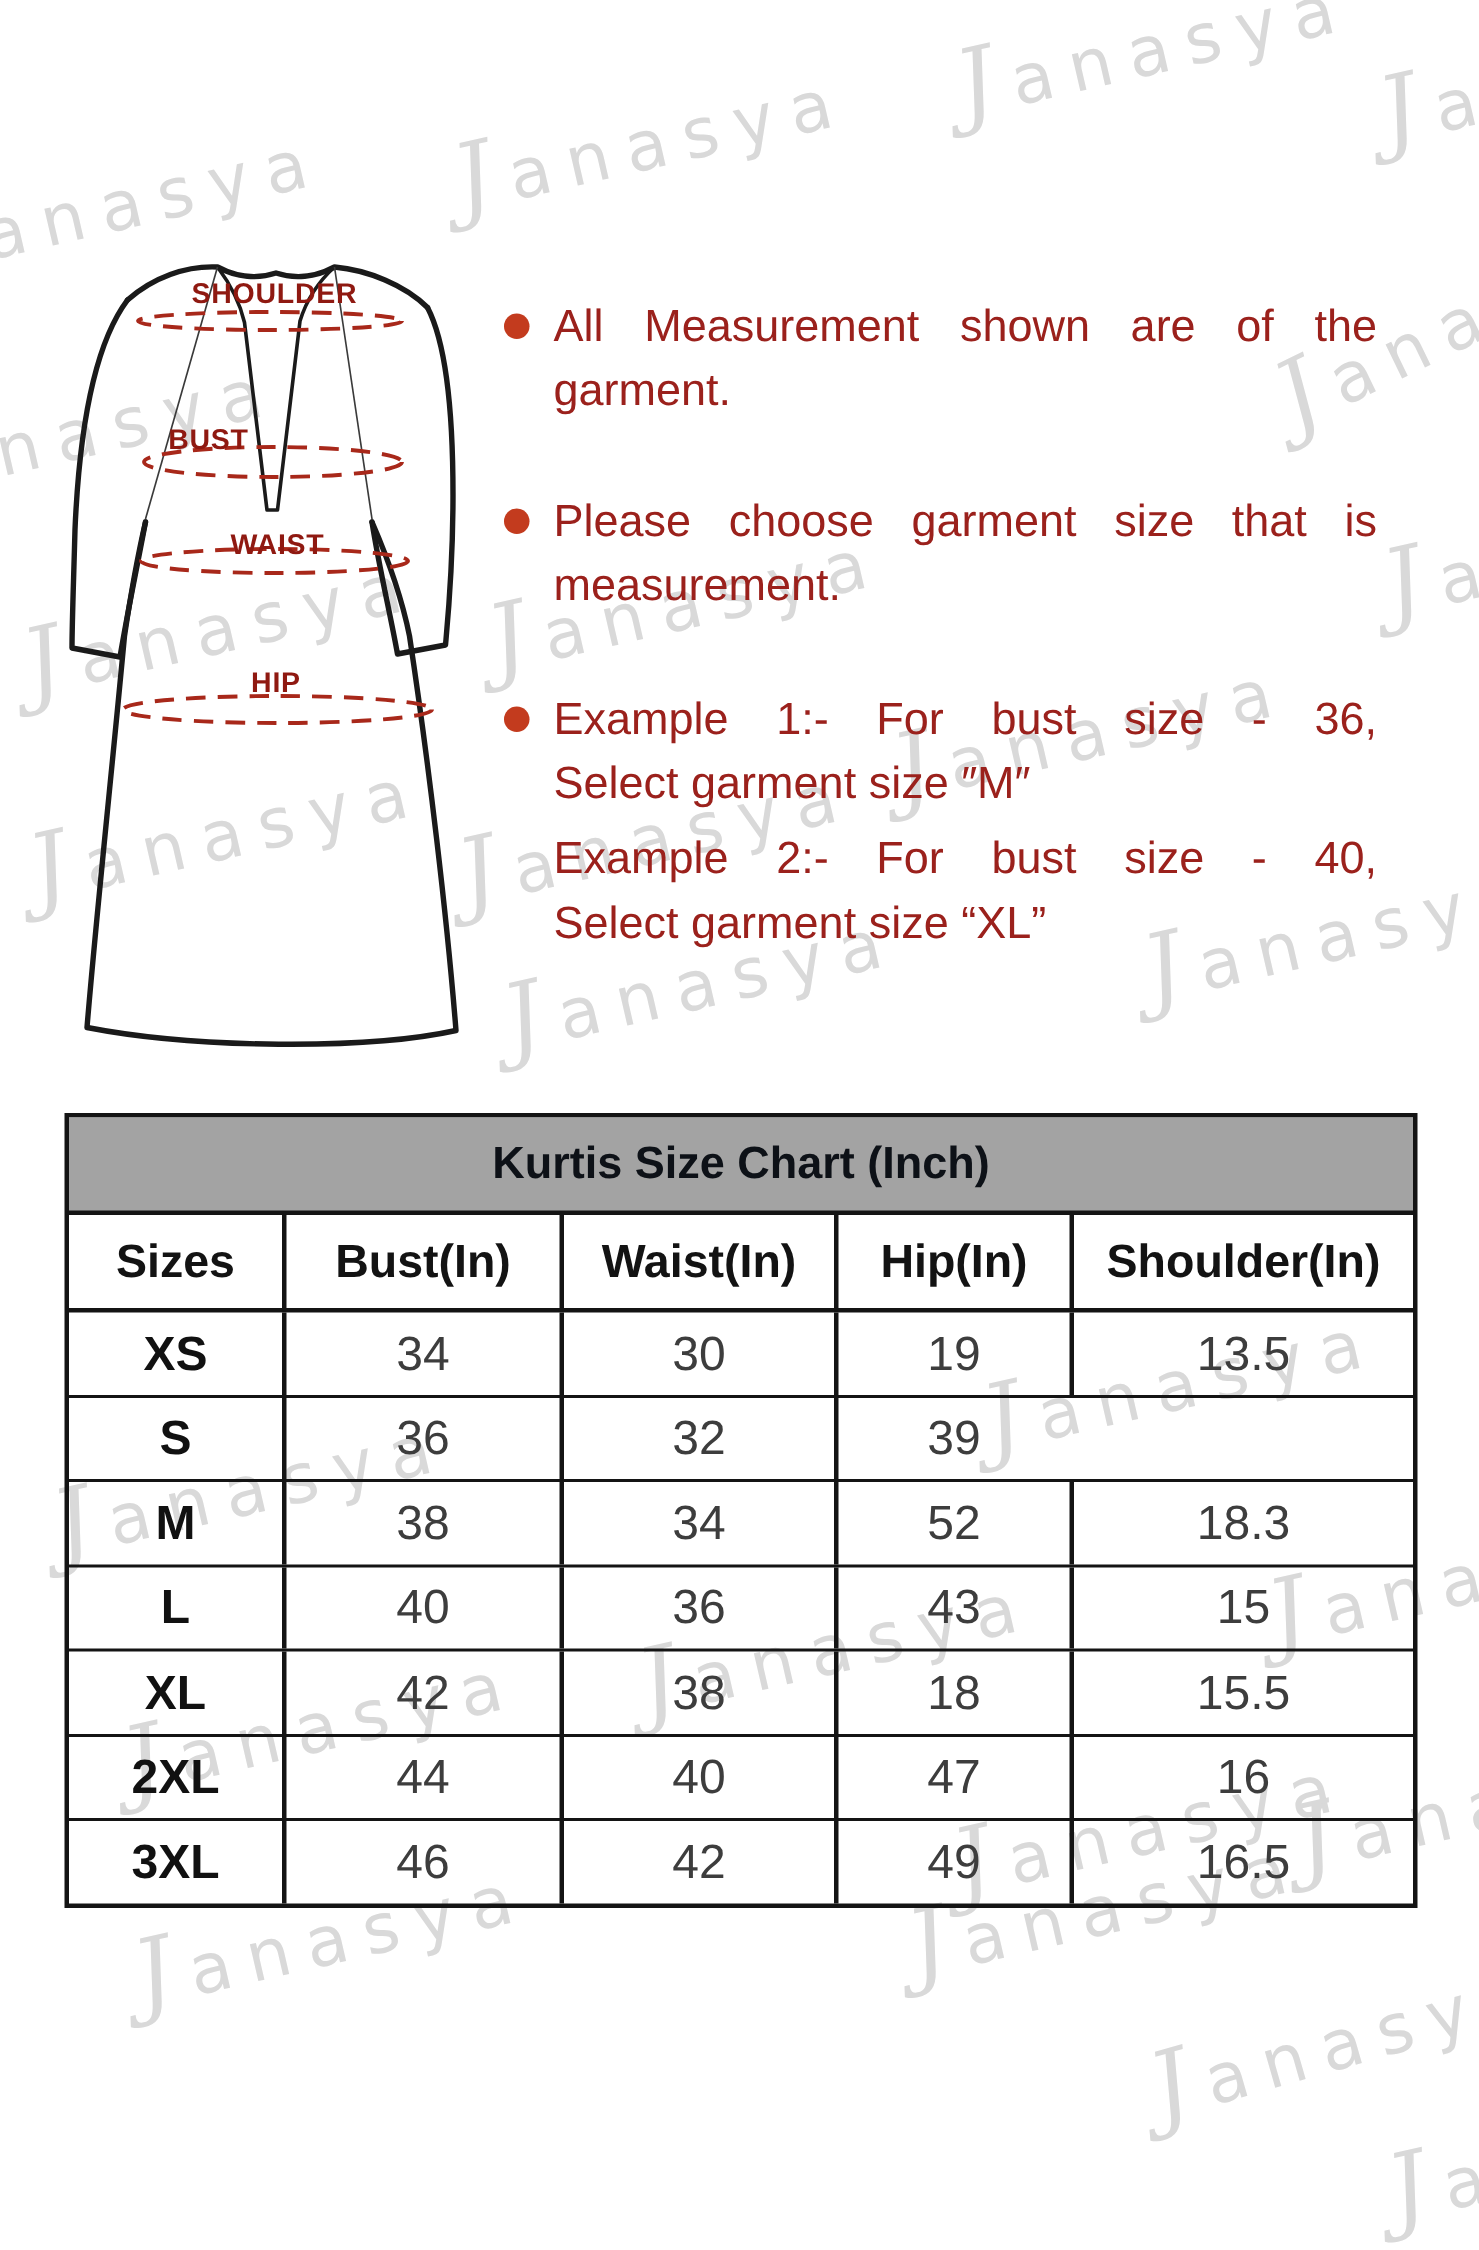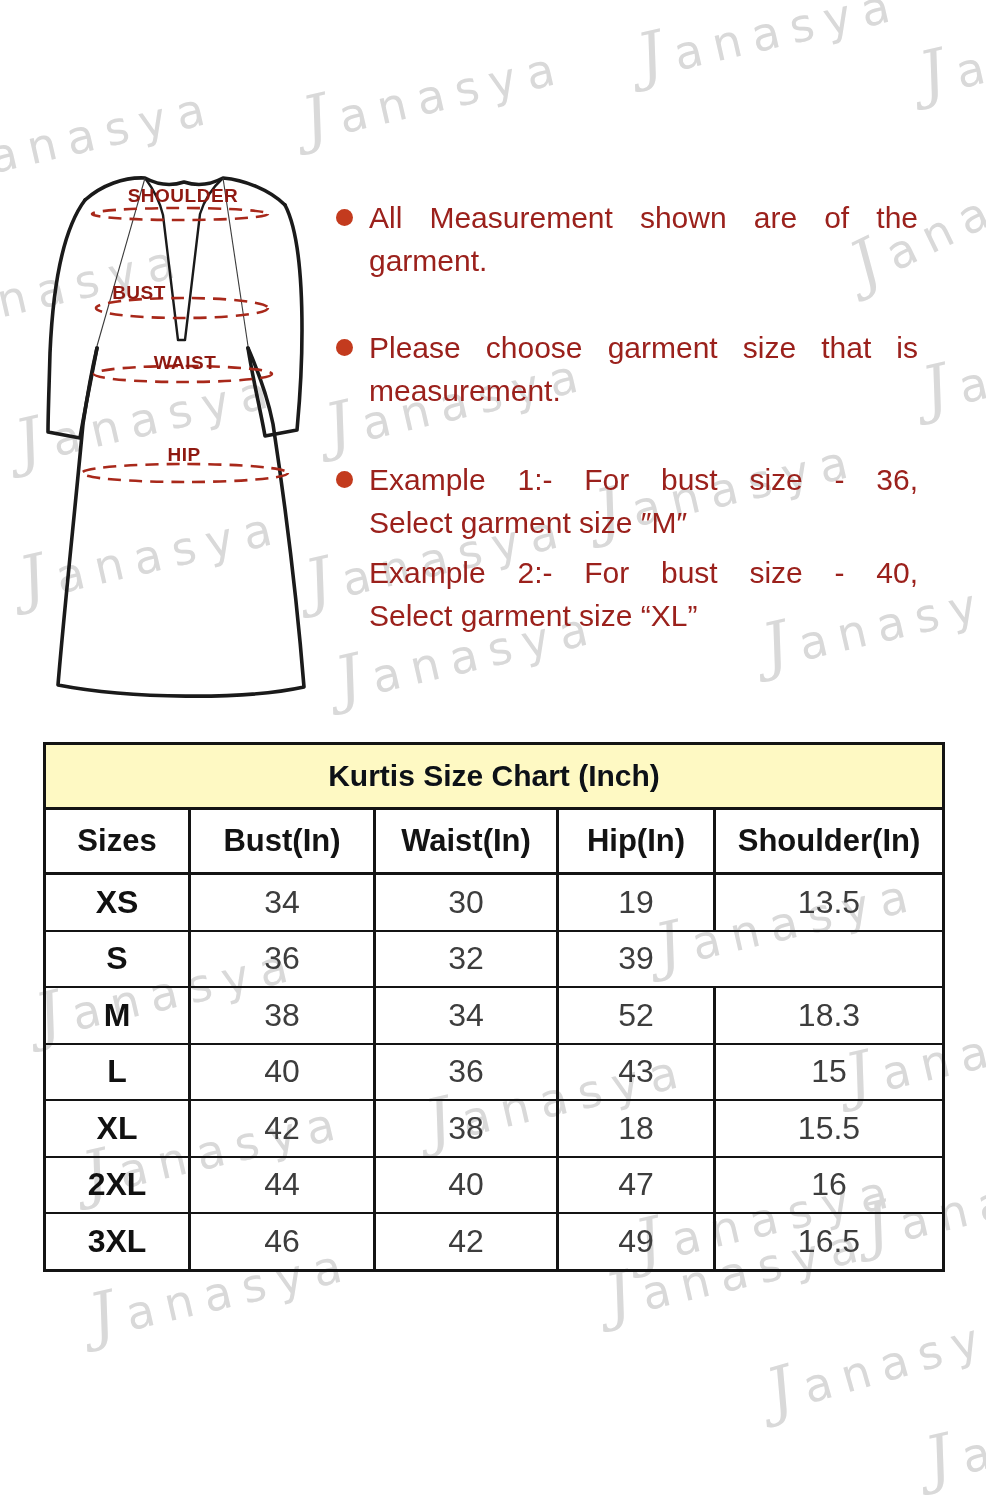--- a/index.html
+++ b/index.html
@@ -34,21 +34,21 @@
   .jline{text-align:justify;text-align-last:justify;}
   .m-b1{margin-bottom:44px;}
   .m-b2{margin-bottom:46px;}
   .m-ex{margin-bottom:7px;}
   
   .size-table{
     position:absolute;left:43px;top:742px;width:902px;
     border:3px solid #141414;box-sizing:border-box;background:transparent;
   }
   .table-title{
-    height:62px;background:#fef9c3;border-bottom:3px solid #141414;
+    height:62px;background:#a3a3a3;border-bottom:3px solid #141414;
     display:flex;align-items:center;justify-content:center;
     font-size:30px;font-weight:bold;color:#0d1117;
   }
   .row-grid{display:grid;grid-template-columns:142px 185px 183px 157px 229px;}
   .thead{border-bottom:3px solid #141414;}
   .th{
     box-sizing:border-box;height:62px;display:flex;align-items:center;justify-content:center;
     font-weight:bold;font-size:31px;color:#131313;border-left:3px solid #141414;
   }
   .th:first-child{border-left:none;}

